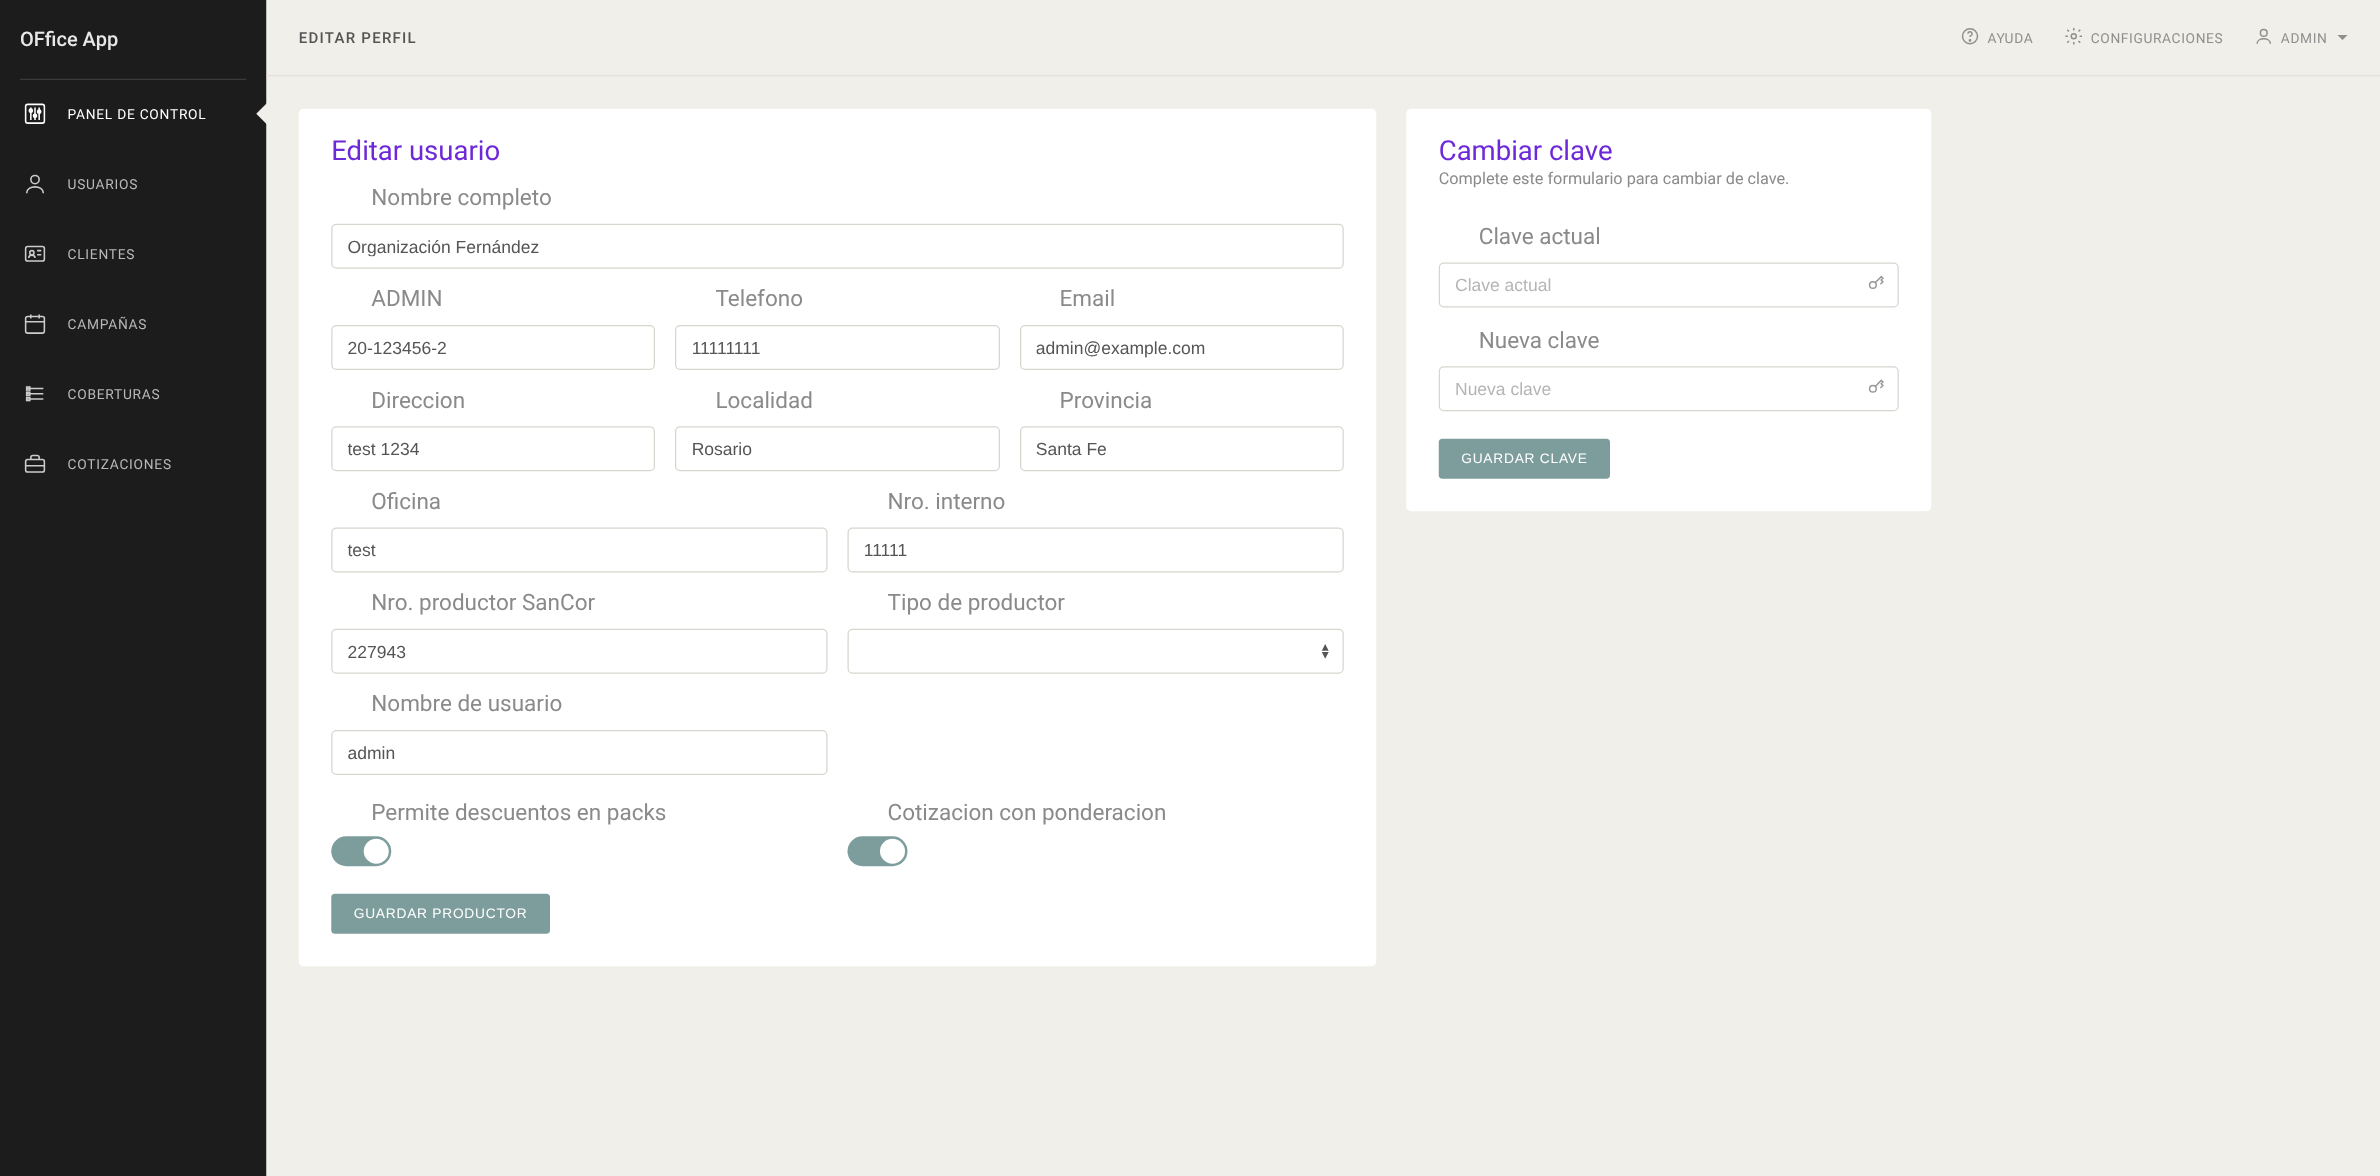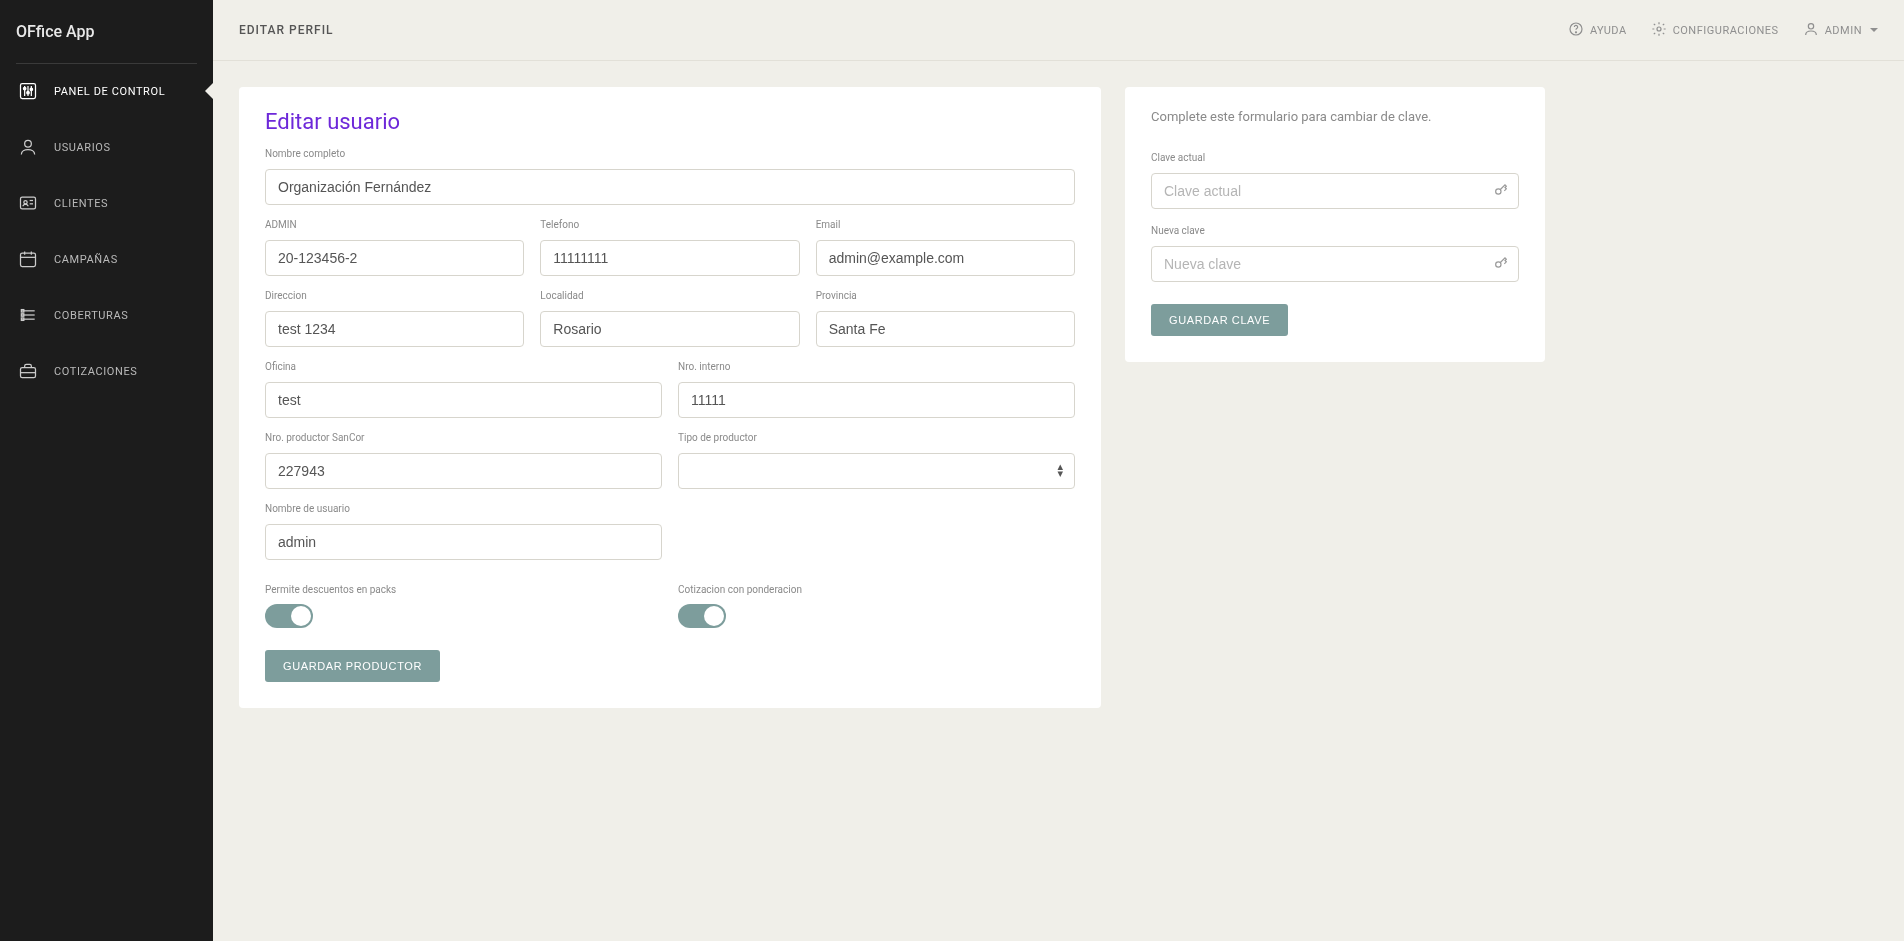--- a/index.html
+++ b/index.html
@@ -122,23 +122,24 @@
   .card .subtitle {
     color: #8a8a8a;
     font-size: 13px;
     margin-bottom: 28px;
   }
 
   .form-row { display: flex; gap: 16px; margin-top: 14px; }
   .form-group { flex: 1; display: flex; flex-direction: column; }
   .form-group.half { flex: 0 0 calc(50% - 8px); }
   .label {
-    font-size: 10px;
+    font-size: 18px;
     color: #8a8a8a;
     margin-bottom: 10px;
+    margin-left: 32px;
   }
   input[type=text], input[type=password], select {
     border: 1px solid #d7d5cd;
     border-radius: 4px;
     padding: 9px 12px;
     font-size: 14px;
     color: #555;
     background: #fff;
     outline: none;
     width: 100%;
@@ -406,20 +407,21 @@
             <div class="switch">
                 <div class="knob"></div>
               </div>
           </div>
         </div>
 
         <button class="btn">GUARDAR PRODUCTOR</button>
       </div>
 
       <div class="card right">
+        <h2 class="card-heading">Cambiar clave</h2>
         <div class="subtitle">Complete este formulario para cambiar de clave.</div>
 
         <div class="form-group" style="margin-top:10px;">
           <span class="label">Clave actual</span>
           <div class="pw-wrap">
             <input type="password" placeholder="Clave actual" style="">
             <span class="key-icon">
               <svg width="16" height="16" viewBox="0 0 24 24" fill="none" stroke-width="1.8">
                   <circle cx="8" cy="15" r="4"></circle>
                   <path d="M11 12l7-7 2 2-2 2 2 2-3 3"></path>

